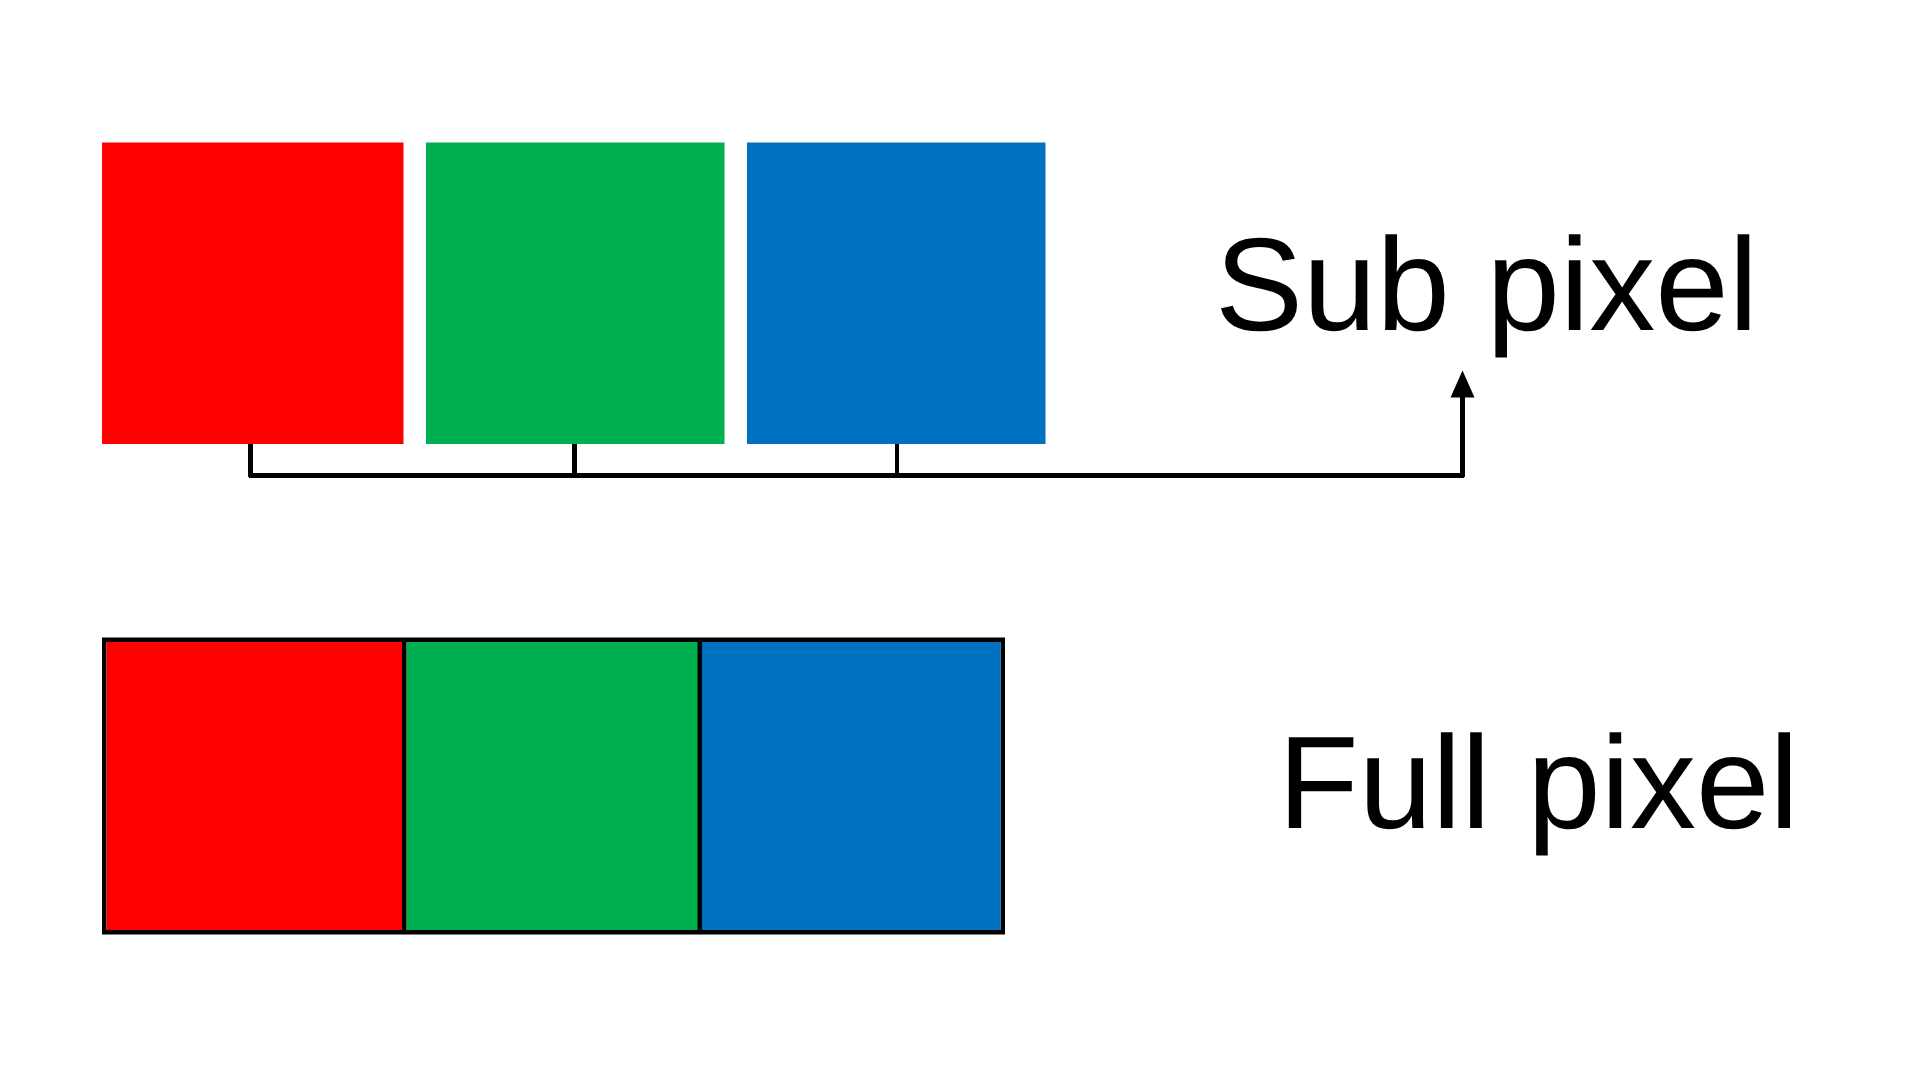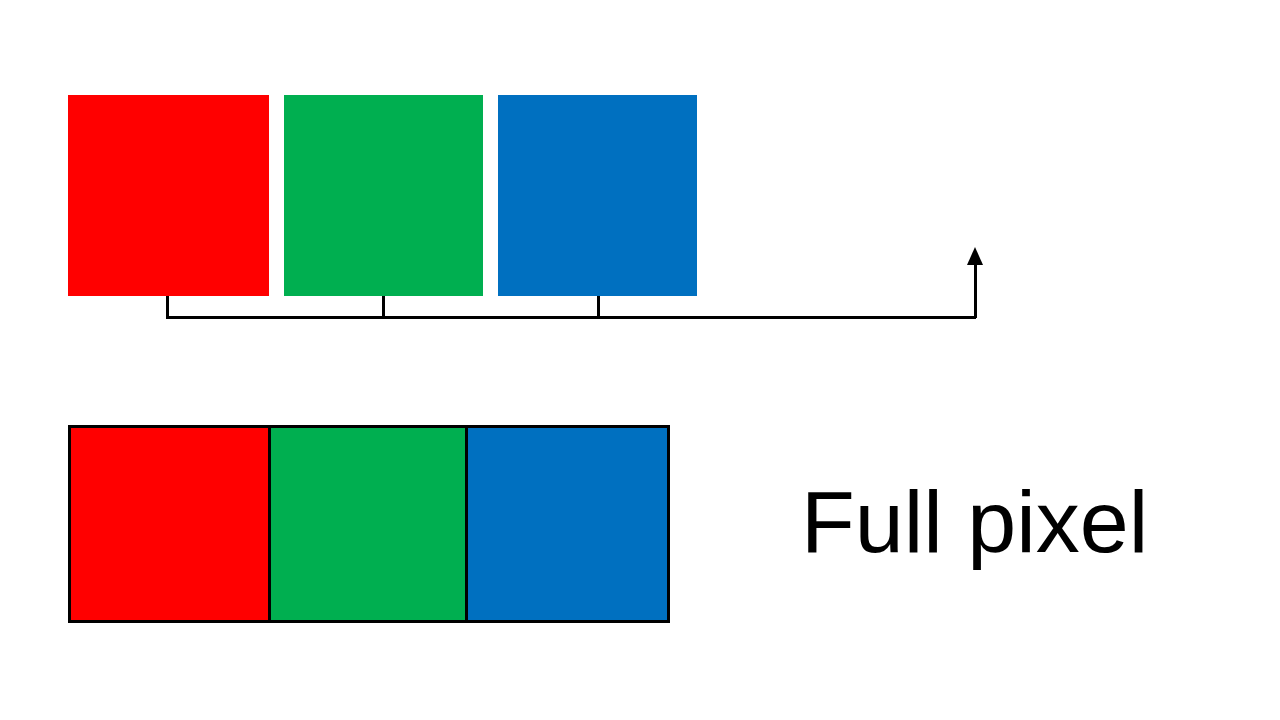--- a/index.html
+++ b/index.html
@@ -73,21 +73,21 @@
     font-size: 88px;
     line-height: 1;
     white-space: nowrap;
     letter-spacing: 0px;
   }
   #label-sub-pixel {
     left: 810px;
     top: 146px;
   }
   #label-full-pixel {
-    left: 801px;
+    left: 852px;
     top: 478px;
   }
 </style>
 </head>
 <body>
 
 <div id="canvas" style="background-color: rgb(255, 255, 255);">
 
   <div class="subpixel-swatch swatch" id="sub-swatch-red" style="background-color: rgb(255, 0, 0);"></div>
 
@@ -99,20 +99,21 @@
     <g id="bracket-group" stroke="#000000" stroke-width="3" fill="none" shape-rendering="crispEdges">
       <line id="bracket-tick-1" x1="167" y1="296" x2="167" y2="318"></line>
       <line id="bracket-tick-2" x1="383" y1="296" x2="383" y2="318"></line>
       <line id="bracket-tick-3" x1="598" y1="296" x2="598" y2="318"></line>
       <line id="bracket-rail" x1="166" y1="317" x2="976" y2="317"></line>
       <line id="bracket-riser" x1="975" y1="318" x2="975" y2="256"></line>
     </g>
     <polygon id="bracket-arrowhead" points="975,247 967,265 983,265" fill="#000000"></polygon>
   </svg>
 
+  <div class="big-label" id="label-sub-pixel">Sub pixel</div>
 
   <div id="fullpixel-group" style="border-color: rgb(0, 0, 0);">
     <div class="fullpixel-cell" id="full-cell-red" style="background-color: rgb(255, 0, 0); border-right-color: rgb(0, 0, 0);"></div>
     <div class="fullpixel-cell" id="full-cell-green" style="background-color: rgb(0, 175, 80); border-right-color: rgb(0, 0, 0);"></div>
     <div class="fullpixel-cell" id="full-cell-blue" style="background-color: rgb(0, 112, 192);"></div>
   </div>
 
   <div class="big-label" id="label-full-pixel">Full pixel</div>
 
 </div>

